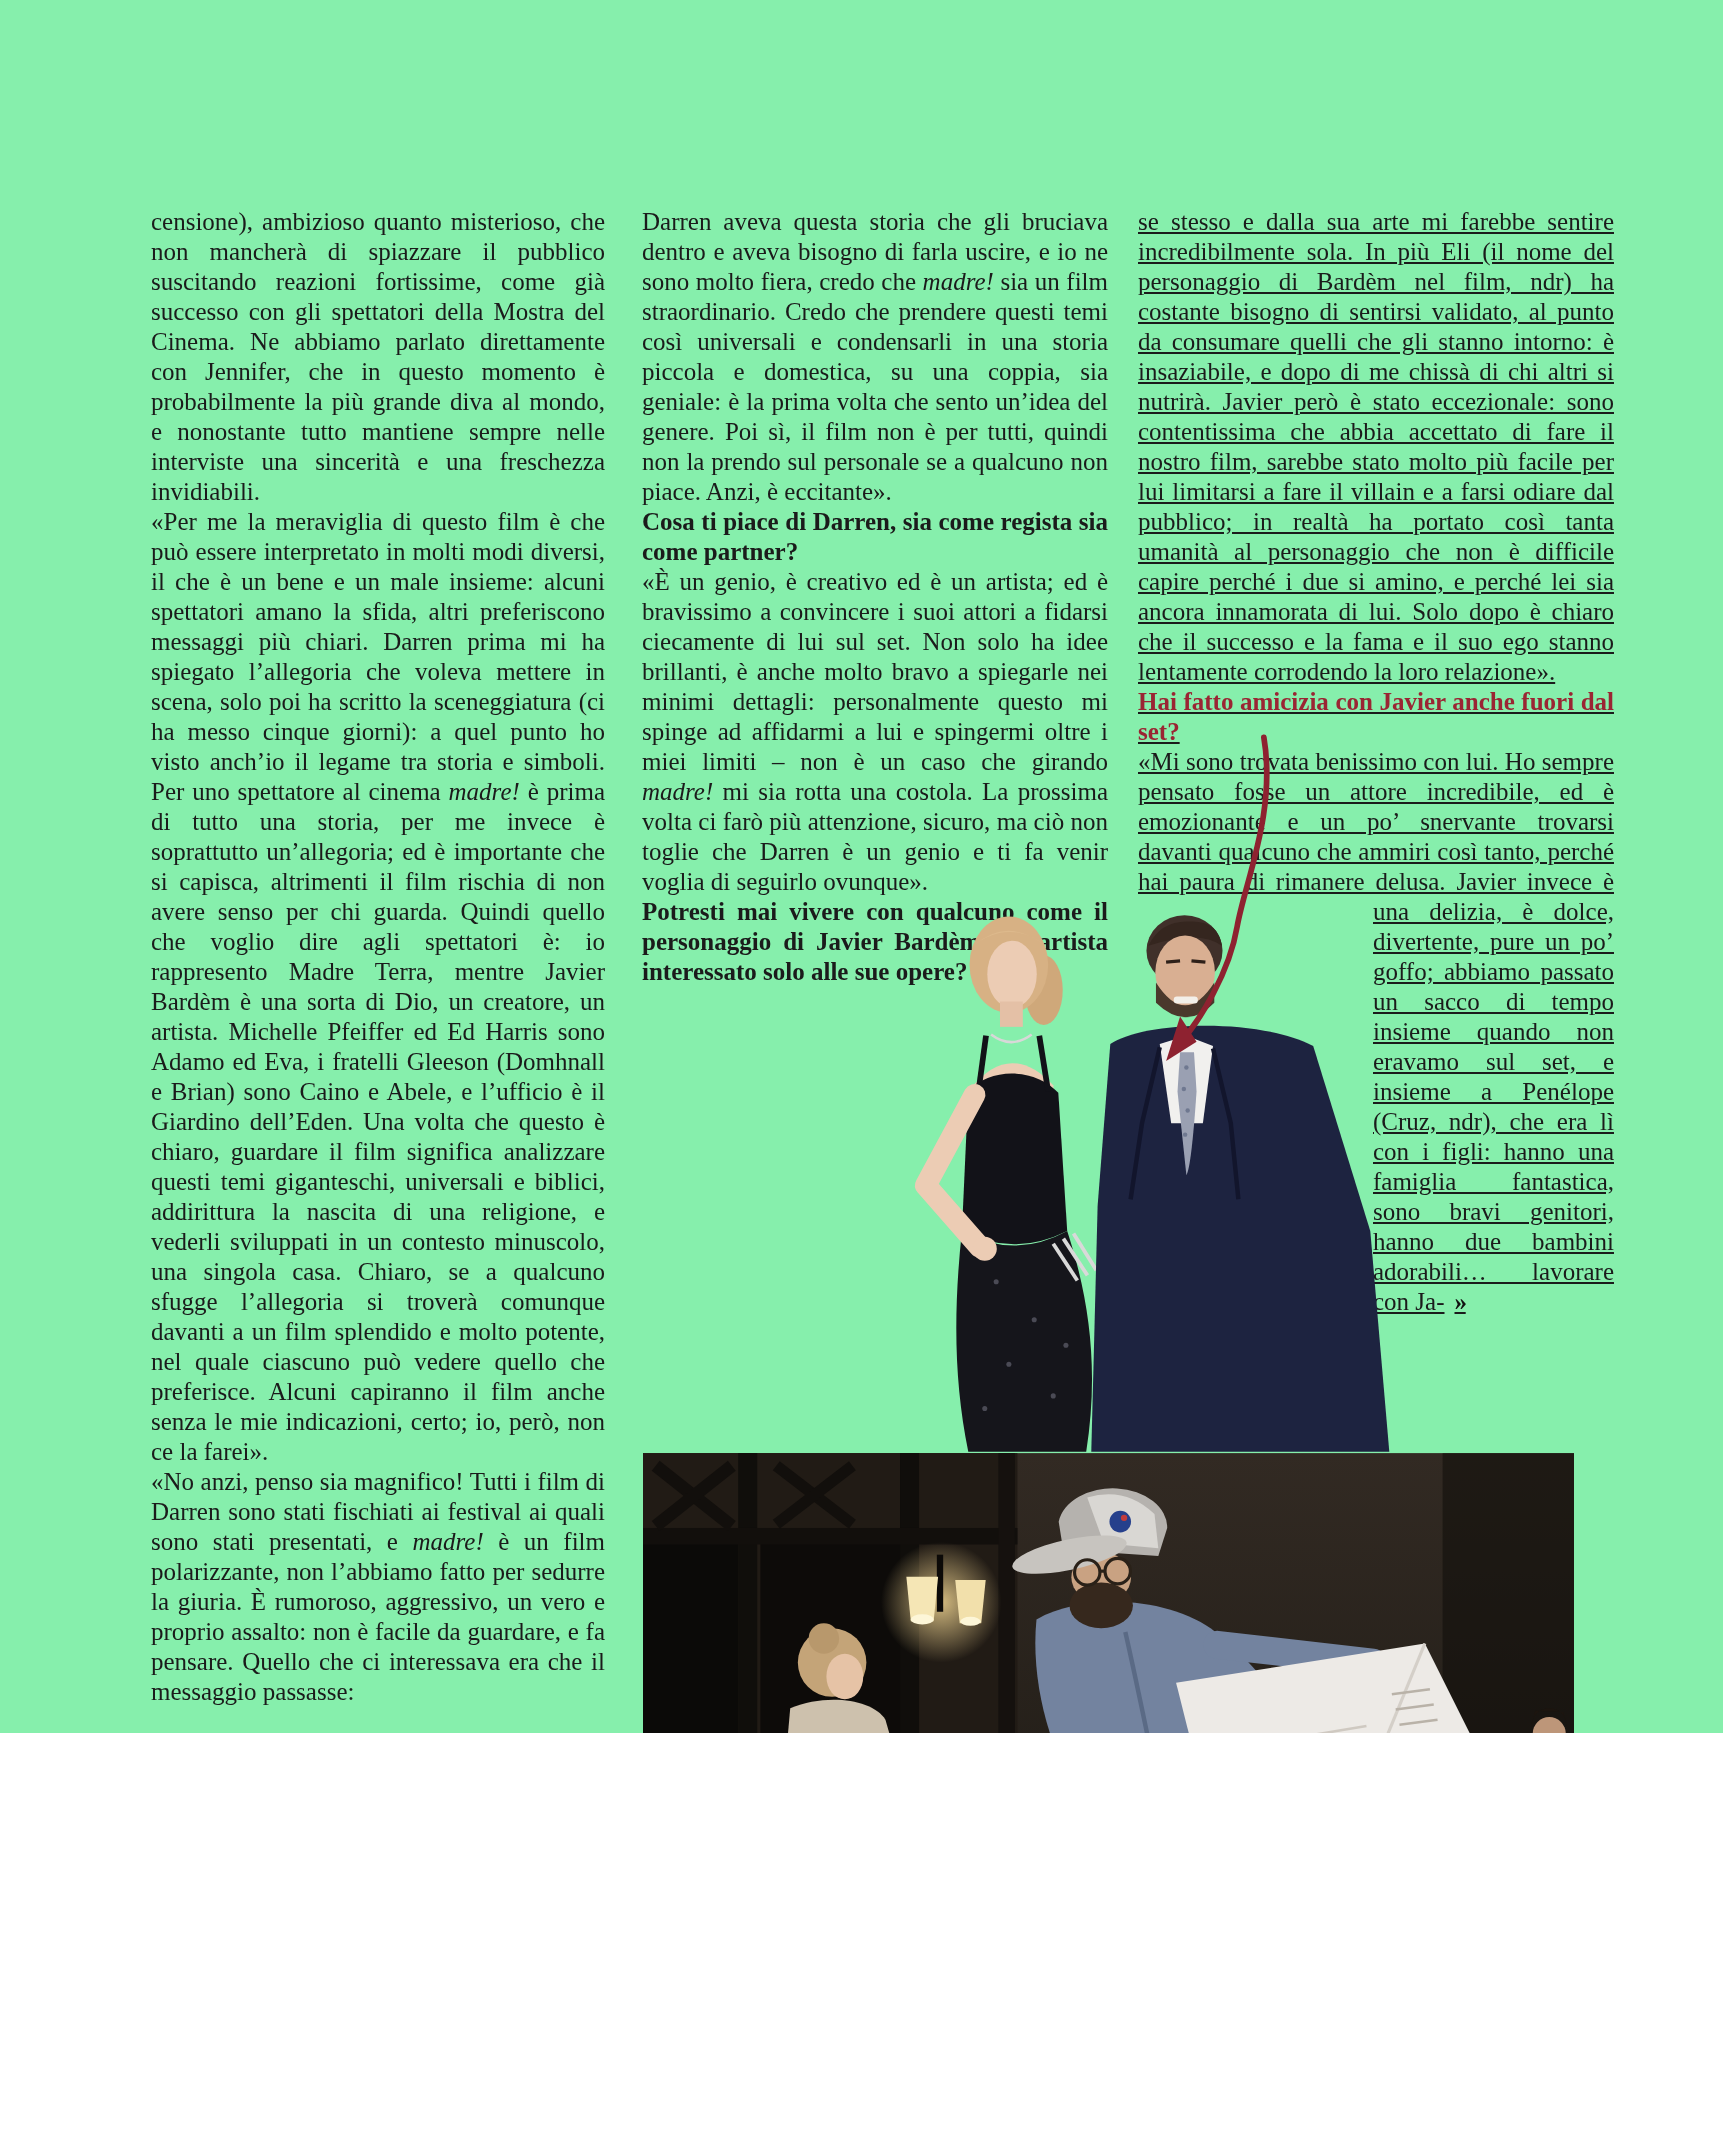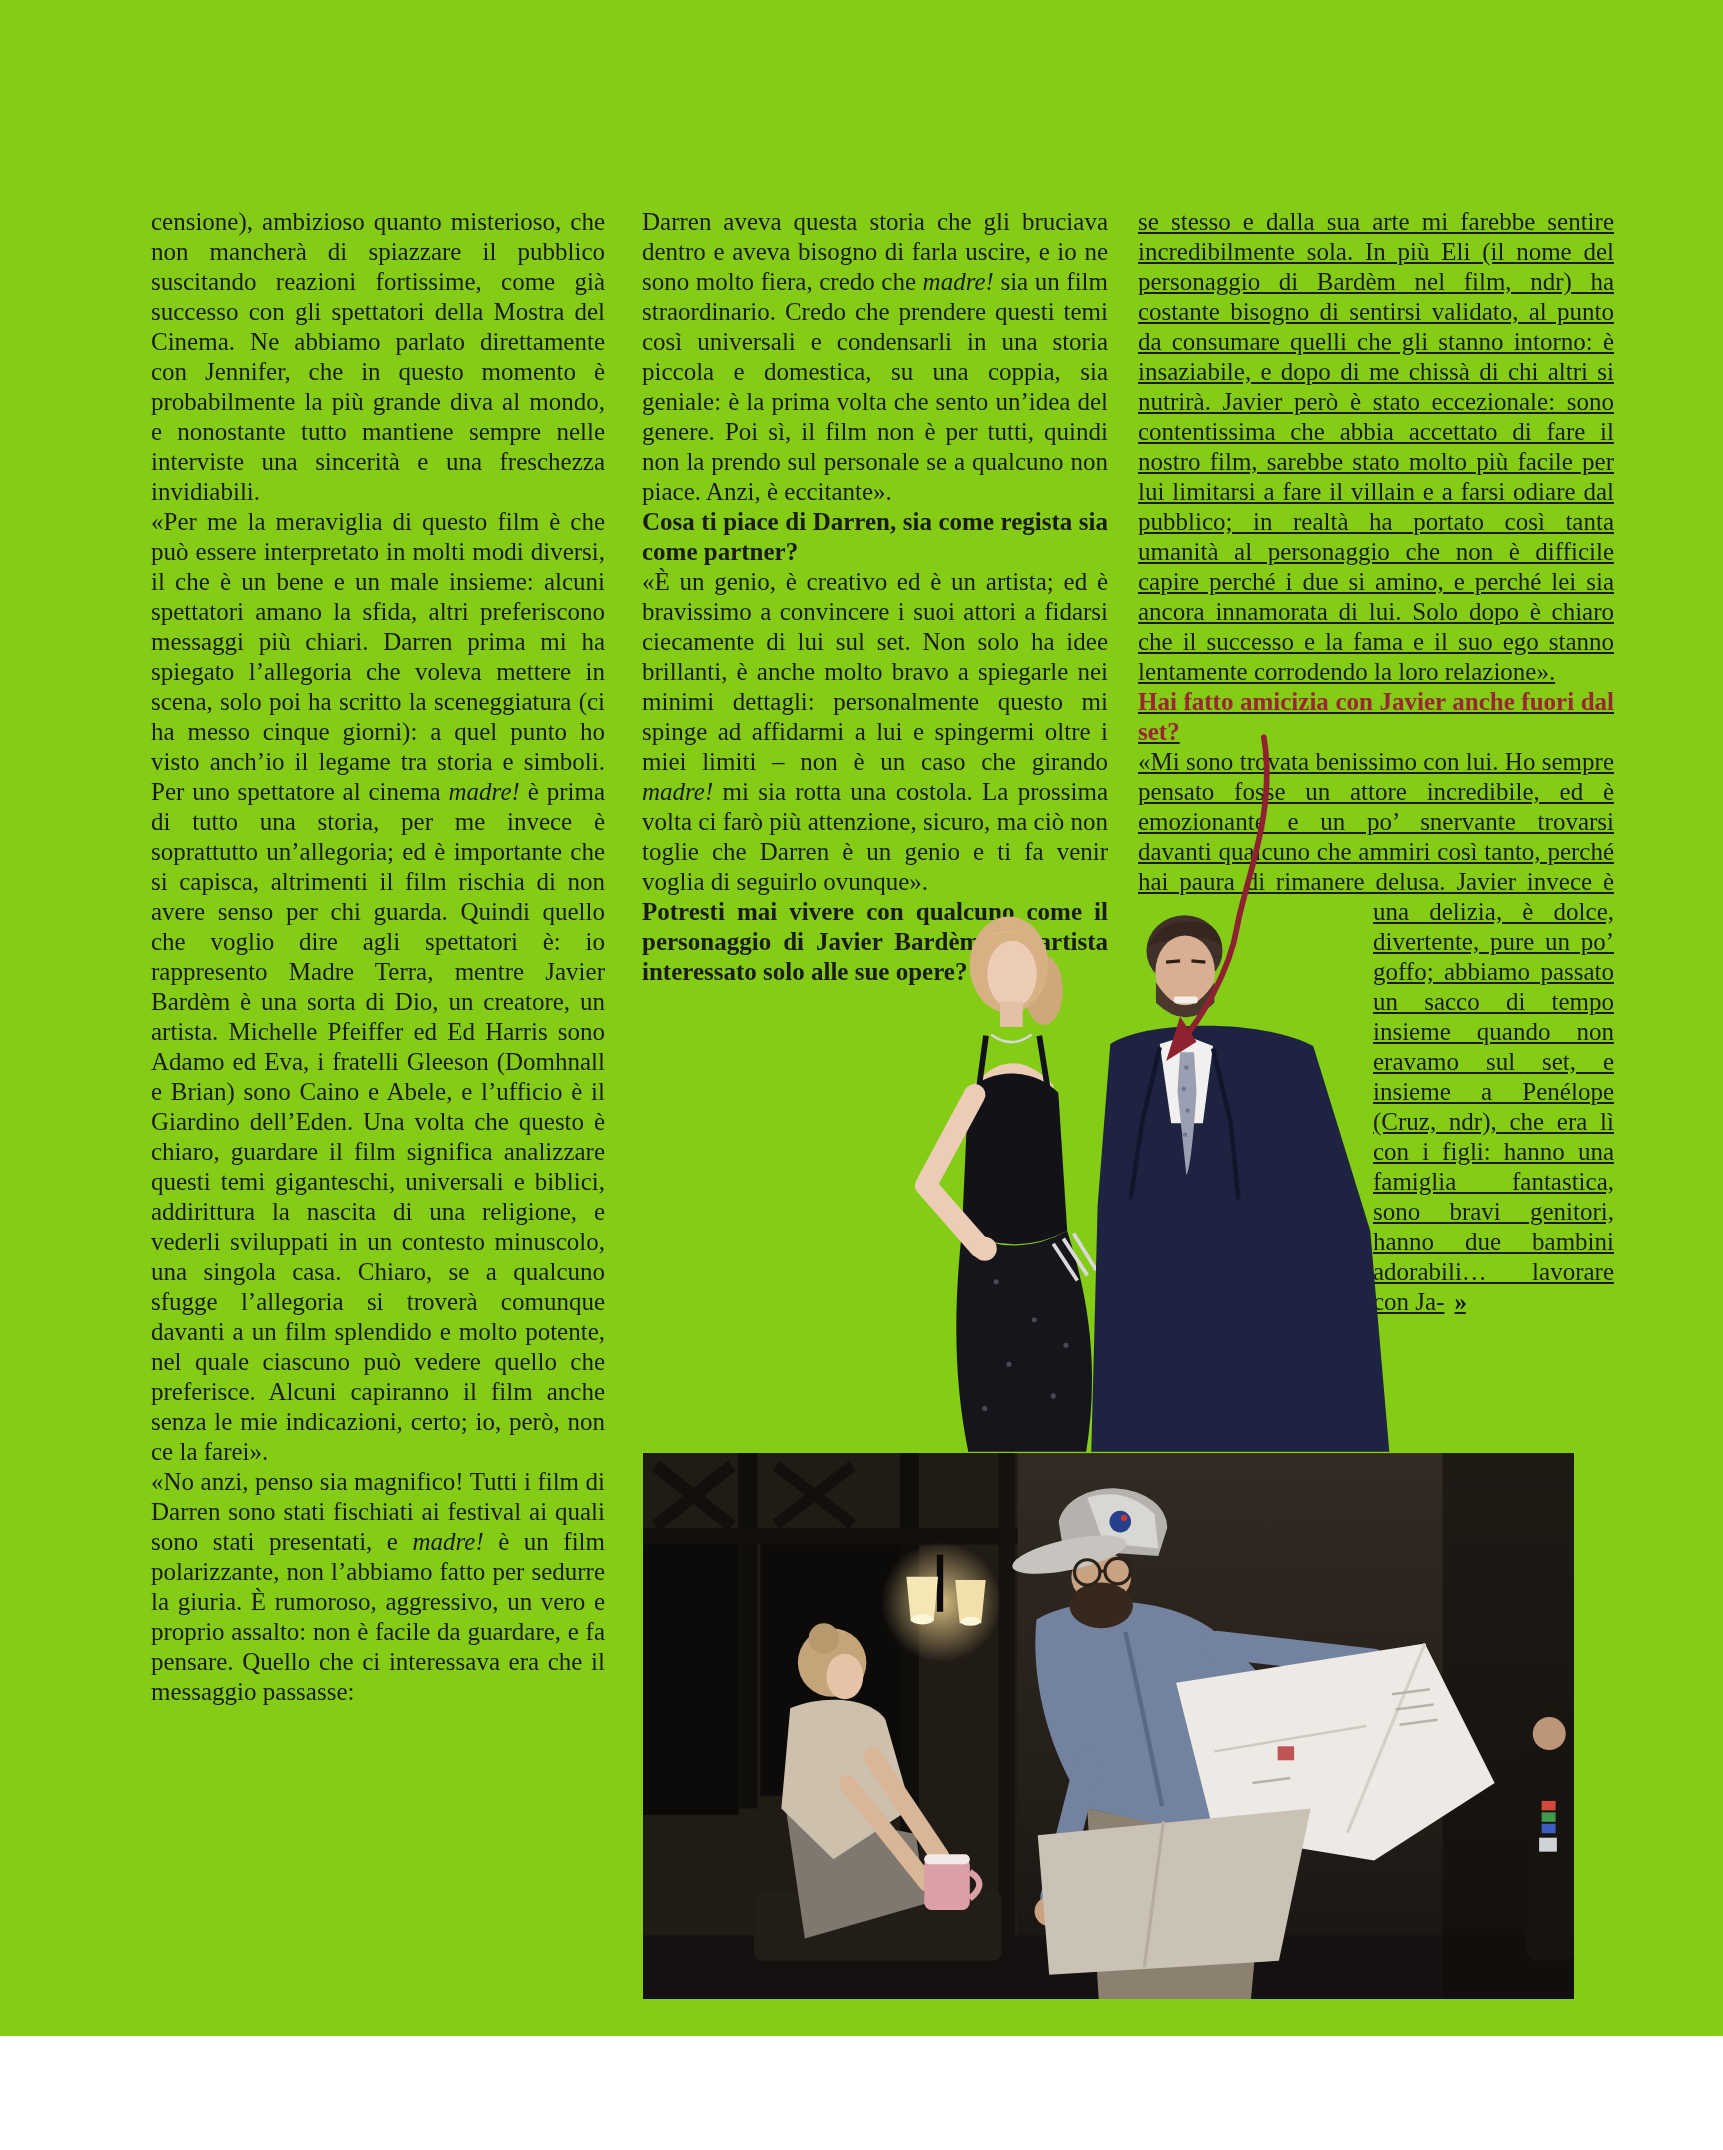--- a/index.html
+++ b/index.html
@@ -1,16 +1,16 @@
 <!DOCTYPE html>
 <html style="font-size:10px"><head>
 <meta charset="utf-8">
 <style>
   html,body{margin:0;padding:0;background:#ffffff;}
-  .page{position:relative;width:1724px;height:2036px;background:#84cc16;overflow:hidden;
+  .page{position:relative;width:1724px;height:1733px;background:#86efac;overflow:hidden;
         font-family:"Liberation Serif", serif;color:#1b1b1b;}
 
   
   .col{position:absolute;top:207px;text-align:justify;font-size:25px;line-height:30px;}
   #col-left  {left:151px;  width:454px; height:1846px;}
   #col-mid   {left:642px; width:466px; height:1256px; overflow:hidden;}
   #col-right {left:1138px; width:476px; height:1256px; overflow:hidden;text-decoration:underline;}
   .col p{margin:0;}
   .col .q{font-weight:700;}
   .col .qred{font-weight:700;color:#9a2533;}

